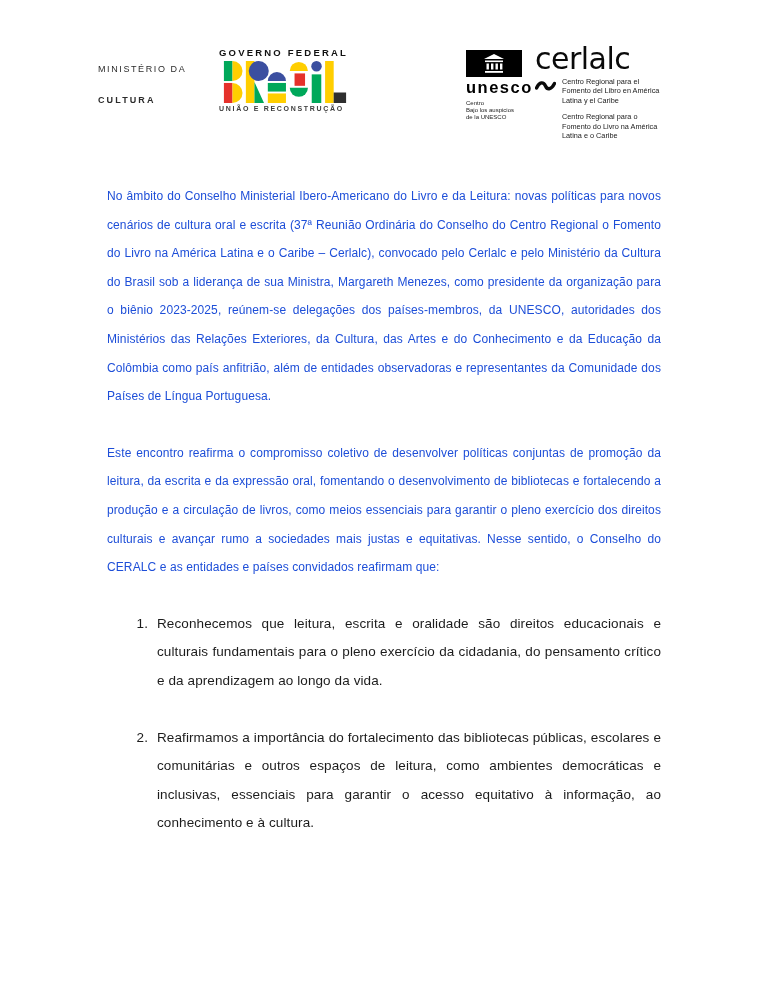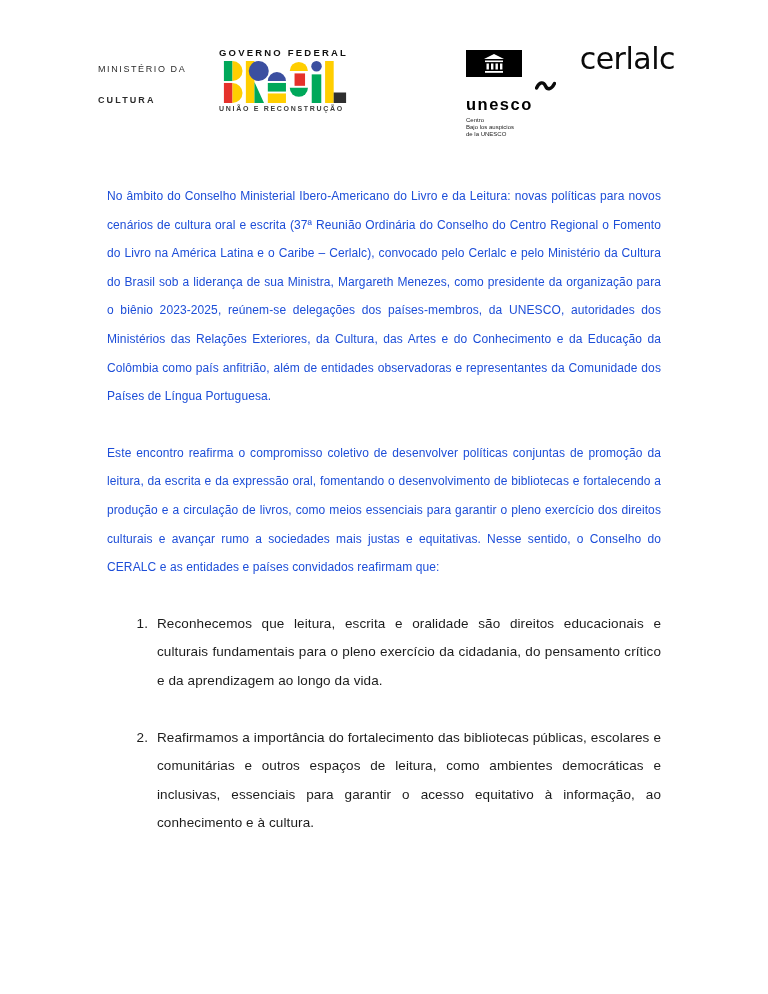--- a/index.html
+++ b/index.html
@@ -25,24 +25,24 @@
   .gov-logo { position:absolute; top:47px; left:219px; width:132px; text-align:left; }
   .gov-top { font-size:9.5px; font-weight:700; letter-spacing:2.2px; color:#111; white-space:nowrap; }
   .gov-mark { display:block; margin:3px auto 2px; }
   .gov-bottom { font-size:7px; font-weight:600; letter-spacing:1.7px; color:#3d3d3d; white-space:nowrap; }
 
   .unesco { position:absolute; top:50px; left:466px; width:72px; }
   .unesco-box {
     width:56px; height:27px; background:#000;
     display:flex; align-items:center; justify-content:center;
   }
-  .unesco-word { font-size:16.5px; font-weight:700; letter-spacing:1.5px; color:#000; margin-top:18px; }
+  .unesco-word { font-size:16.5px; font-weight:700; letter-spacing:1.5px; color:#000; margin-top:1px; }
   .unesco-caption { margin-top:3px; font-size:6px; line-height:7px; color:#222; }
 
-  .cerlalc { position:absolute; top:44px; left:535px; width:140px;text-align:right; }
+  .cerlalc { position:absolute; top:44px; left:535px; width:140px; }
   .cerlalc-word {
     font-family:"DejaVu Sans", sans-serif;
     font-size:30px; line-height:30px; font-weight:500;
     letter-spacing:-0.5px; color:#0a0a0a;
   }
   .cerlalc-body { display:flex; gap:6px; margin-top:3px; }
   .cerlalc-tilde { flex:none; margin-top:2px; }
   .cerlalc-desc { font-size:7.3px; line-height:9.4px; color:#1a1a1a; }
   .cerlalc-desc .block { margin-bottom:7px; }
 
@@ -123,20 +123,32 @@
       <div>de la UNESCO</div>
     </div>
   </div>
 
   <div class="cerlalc">
     <div class="cerlalc-word">cerlalc</div>
     <div class="cerlalc-body">
       <svg class="cerlalc-tilde" width="21" height="13" viewBox="0 0 21 13">
         <path d="M1.5,9 C4.5,2.5 8.5,2.5 10.5,7 C12.5,11.5 16.5,10.5 19.5,4.5" fill="none" stroke="#0a0a0a" stroke-width="3.4" stroke-linecap="round"></path>
       </svg>
+      <div class="cerlalc-desc">
+        <div class="block">
+          <div>Centro Regional para el</div>
+          <div>Fomento del Libro en América</div>
+          <div>Latina y el Caribe</div>
+        </div>
+        <div class="block">
+          <div>Centro Regional para o</div>
+          <div>Fomento do Livro na América</div>
+          <div>Latina e o Caribe</div>
+        </div>
+      </div>
     </div>
   </div>
 
   <div class="content">
 
     <p class="doc-p">No âmbito do Conselho Ministerial Ibero-Americano do Livro e da Leitura: novas políticas para novos cenários de cultura oral e escrita (37ª Reunião Ordinária do Conselho do Centro Regional o Fomento do Livro na América Latina e o Caribe – Cerlalc), convocado pelo Cerlalc e pelo Ministério da Cultura do Brasil sob a liderança de sua Ministra, Margareth Menezes, como presidente da organização para o biênio 2023-2025, reúnem-se delegações dos países-membros, da UNESCO, autoridades dos Ministérios das Relações Exteriores, da Cultura, das Artes e do Conhecimento e da Educação da Colômbia como país anfitrião, além de entidades observadoras e representantes da Comunidade dos Países de Língua Portuguesa.</p>
     <p class="doc-p">Este encontro reafirma o compromisso coletivo de desenvolver políticas conjuntas de promoção da leitura, da escrita e da expressão oral, fomentando o desenvolvimento de bibliotecas e fortalecendo a produção e a circulação de livros, como meios essenciais para garantir o pleno exercício dos direitos culturais e avançar rumo a sociedades mais justas e equitativas. Nesse sentido, o Conselho do CERALC e as entidades e países convidados reafirmam que:</p>
 
     <div class="doc-list">
       <div class="doc-list-item">

